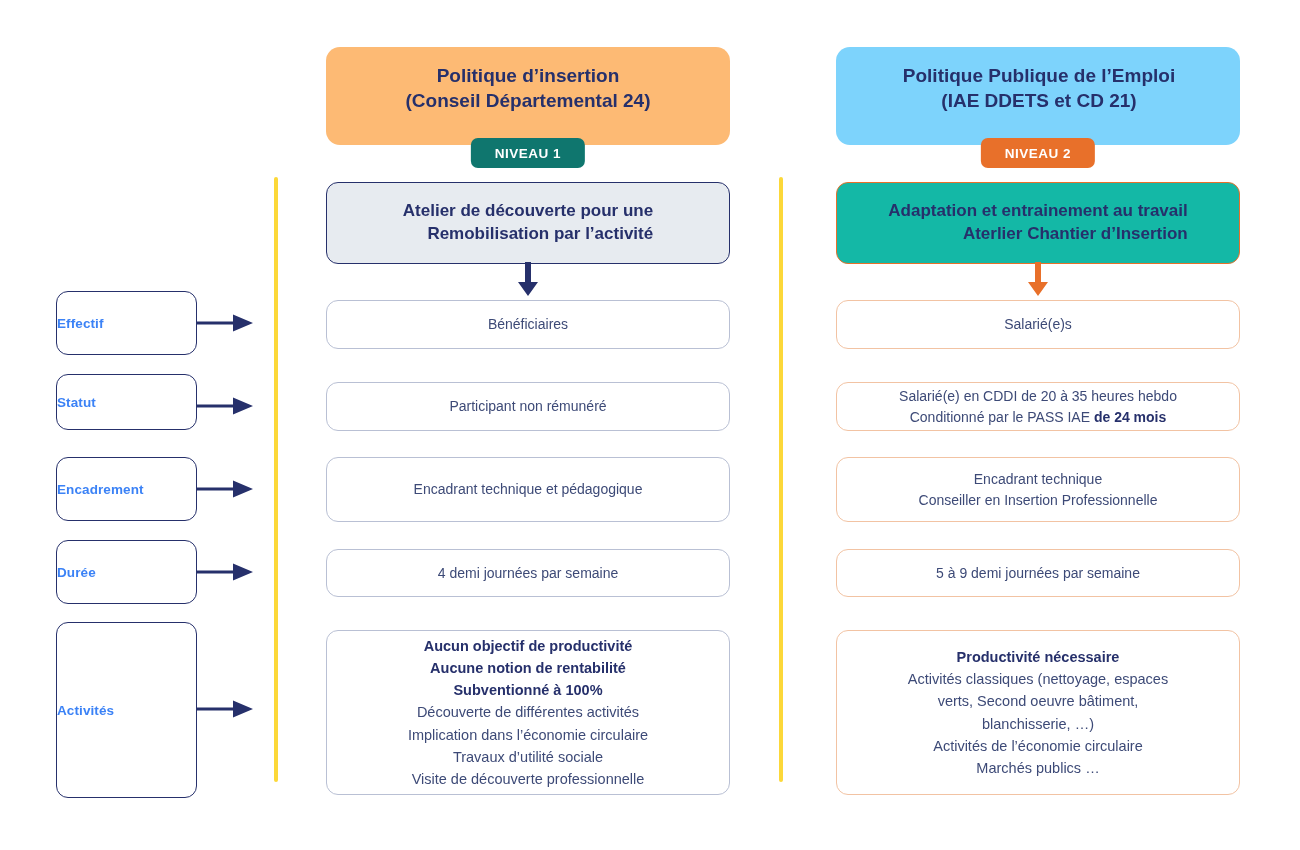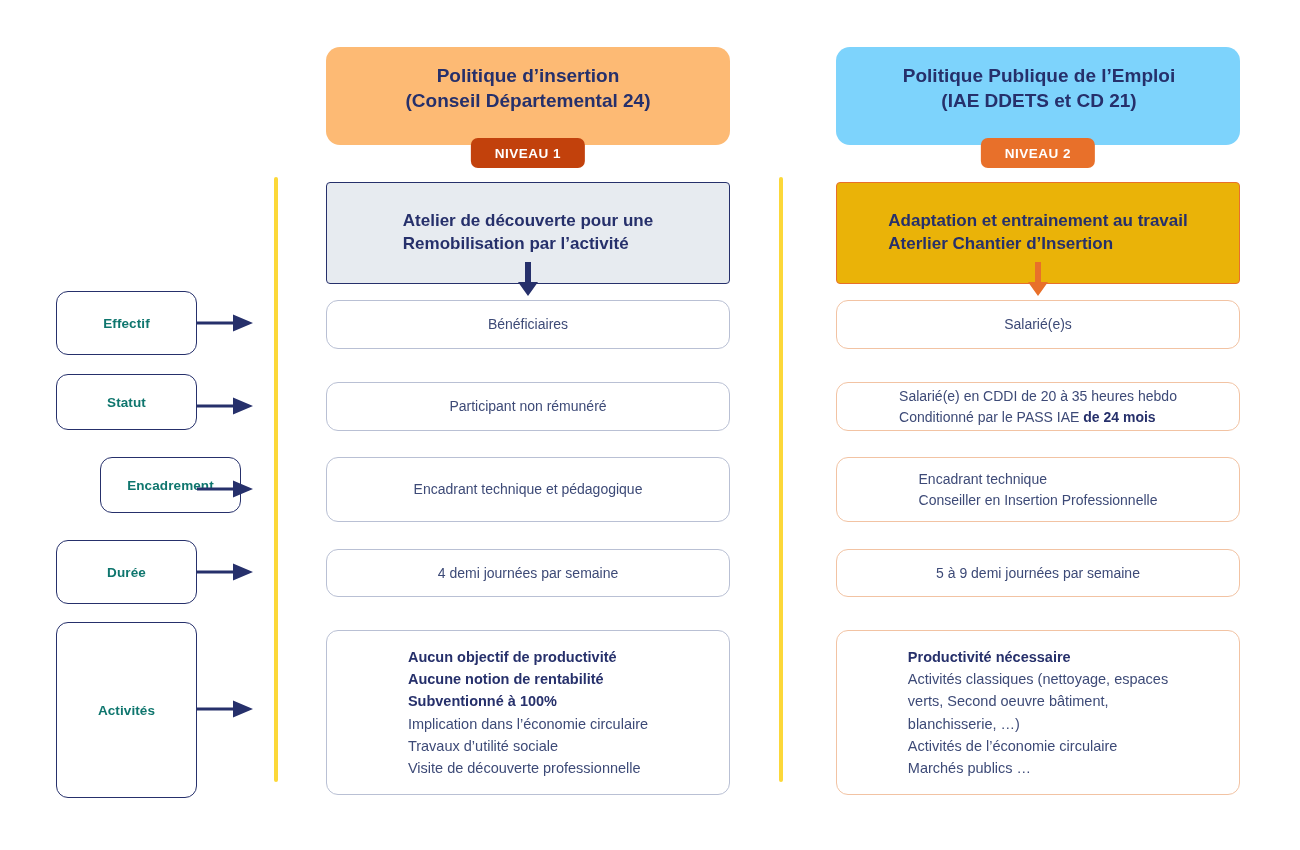--- a/index.html
+++ b/index.html
@@ -33,22 +33,21 @@
   
   .label-box {
     position: absolute;
     left: 56px;
     width: 141px;
     border: 1.6px solid #26306b;
     border-radius: 12px;
     background: #ffffff;
     display: flex;
     align-items: center;
-    justify-content: center;
-    color: #0f766e;
+    color: #3b82f6;
     font-size: 13.5px;
     font-weight: bold;
     letter-spacing: .1px;
   }
 
   .row-arrow {
     position: absolute;
     left: 197px;
     width: 60px;
     height: 30px;
@@ -94,44 +93,44 @@
     border-radius: 7px;
     display: flex;
     align-items: center;
     justify-content: center;
     color: #ffffff;
     font-size: 13.5px;
     font-weight: bold;
     letter-spacing: .5px;
     white-space: nowrap;
   }
-  .col.left  .badge { background: #c2410c; }
+  .col.left  .badge { background: #0f766e; }
   .col.right .badge { background: #e8702a; }
 
   
   .panel-sub {
     position: absolute;
     top: 182px;
     width: 404px;
-    height: 102px;
-    border-radius: 4px;
+    height: 82px;
+    border-radius: 12px;
     display: flex;
     align-items: center;
     justify-content: center;
-    text-align: left;
+    text-align: right;
     padding: 0 16px;
   }
   .panel-sub .subtitle {
     color: #26306b;
     font-size: 17px;
     font-weight: bold;
     line-height: 1.35;
   }
   .col.left  .panel-sub { background: #e7ebf0; border: 1.6px solid #26306b; }
-  .col.right .panel-sub { background: #eab308; border: 1.6px solid #e8702a; }
+  .col.right .panel-sub { background: #14b8a6; border: 1.6px solid #e8702a; }
 
   
   .down-arrow {
     position: absolute;
     top: 262px;
     left: 50%;
     transform: translateX(-50%);
     width: 22px;
     height: 34px;
   }
@@ -139,20 +138,21 @@
 
   
   .cell {
     position: absolute;
     width: 404px;
     border-radius: 12px;
     background: #ffffff;
     display: flex;
     align-items: center;
     justify-content: center;
+    text-align: center;
     padding: 8px 18px;
   }
   .col.left  .cell { border: 1.2px solid #b9c0d4; }
   .col.right .cell { border: 1.2px solid #f2c3a3; }
 
   .cell .cell-text {
     color: #3d4a77;
     font-size: 14px;
     line-height: 1.5;
   }
@@ -185,21 +185,21 @@
 
   <div class="label-box" style="top:374px;height:56px;">
     <span>Statut</span>
   </div>
   <div class="row-arrow" style="top:406px;">
     <svg viewBox="0 0 60 30">
         <path d="M0 13.5 h36 v-7 l20 8.5 -20 8.5 v-7 H0 z" fill="#26306b"></path>
       </svg>
   </div>
 
-  <div class="label-box" style="top:457px;height:56px;margin-left:44px;">
+  <div class="label-box" style="top:457px;height:64px;">
     <span>Encadrement</span>
   </div>
   <div class="row-arrow" style="top:489px;">
     <svg viewBox="0 0 60 30">
         <path d="M0 13.5 h36 v-7 l20 8.5 -20 8.5 v-7 H0 z" fill="#26306b"></path>
       </svg>
   </div>
 
   <div class="label-box" style="top:540px;height:64px;">
     <span>Durée</span>
@@ -261,20 +261,21 @@
     <div class="cell r4">
       <div class="cell-text">
           <div>4 demi journées par semaine</div>
         </div>
     </div>
     <div class="cell r5 tall">
       <div class="cell-text">
           <div><b>Aucun objectif de productivité</b></div>
           <div><b>Aucune notion de rentabilité</b></div>
           <div><b>Subventionné à 100%</b></div>
+          <div>Découverte de différentes activités</div>
           <div>Implication dans l’économie circulaire</div>
           <div>Travaux d’utilité sociale</div>
           <div>Visite de découverte professionnelle</div>
         </div>
     </div>
   </div>
 
   <div class="col right">
 
     <div class="panel-head">

